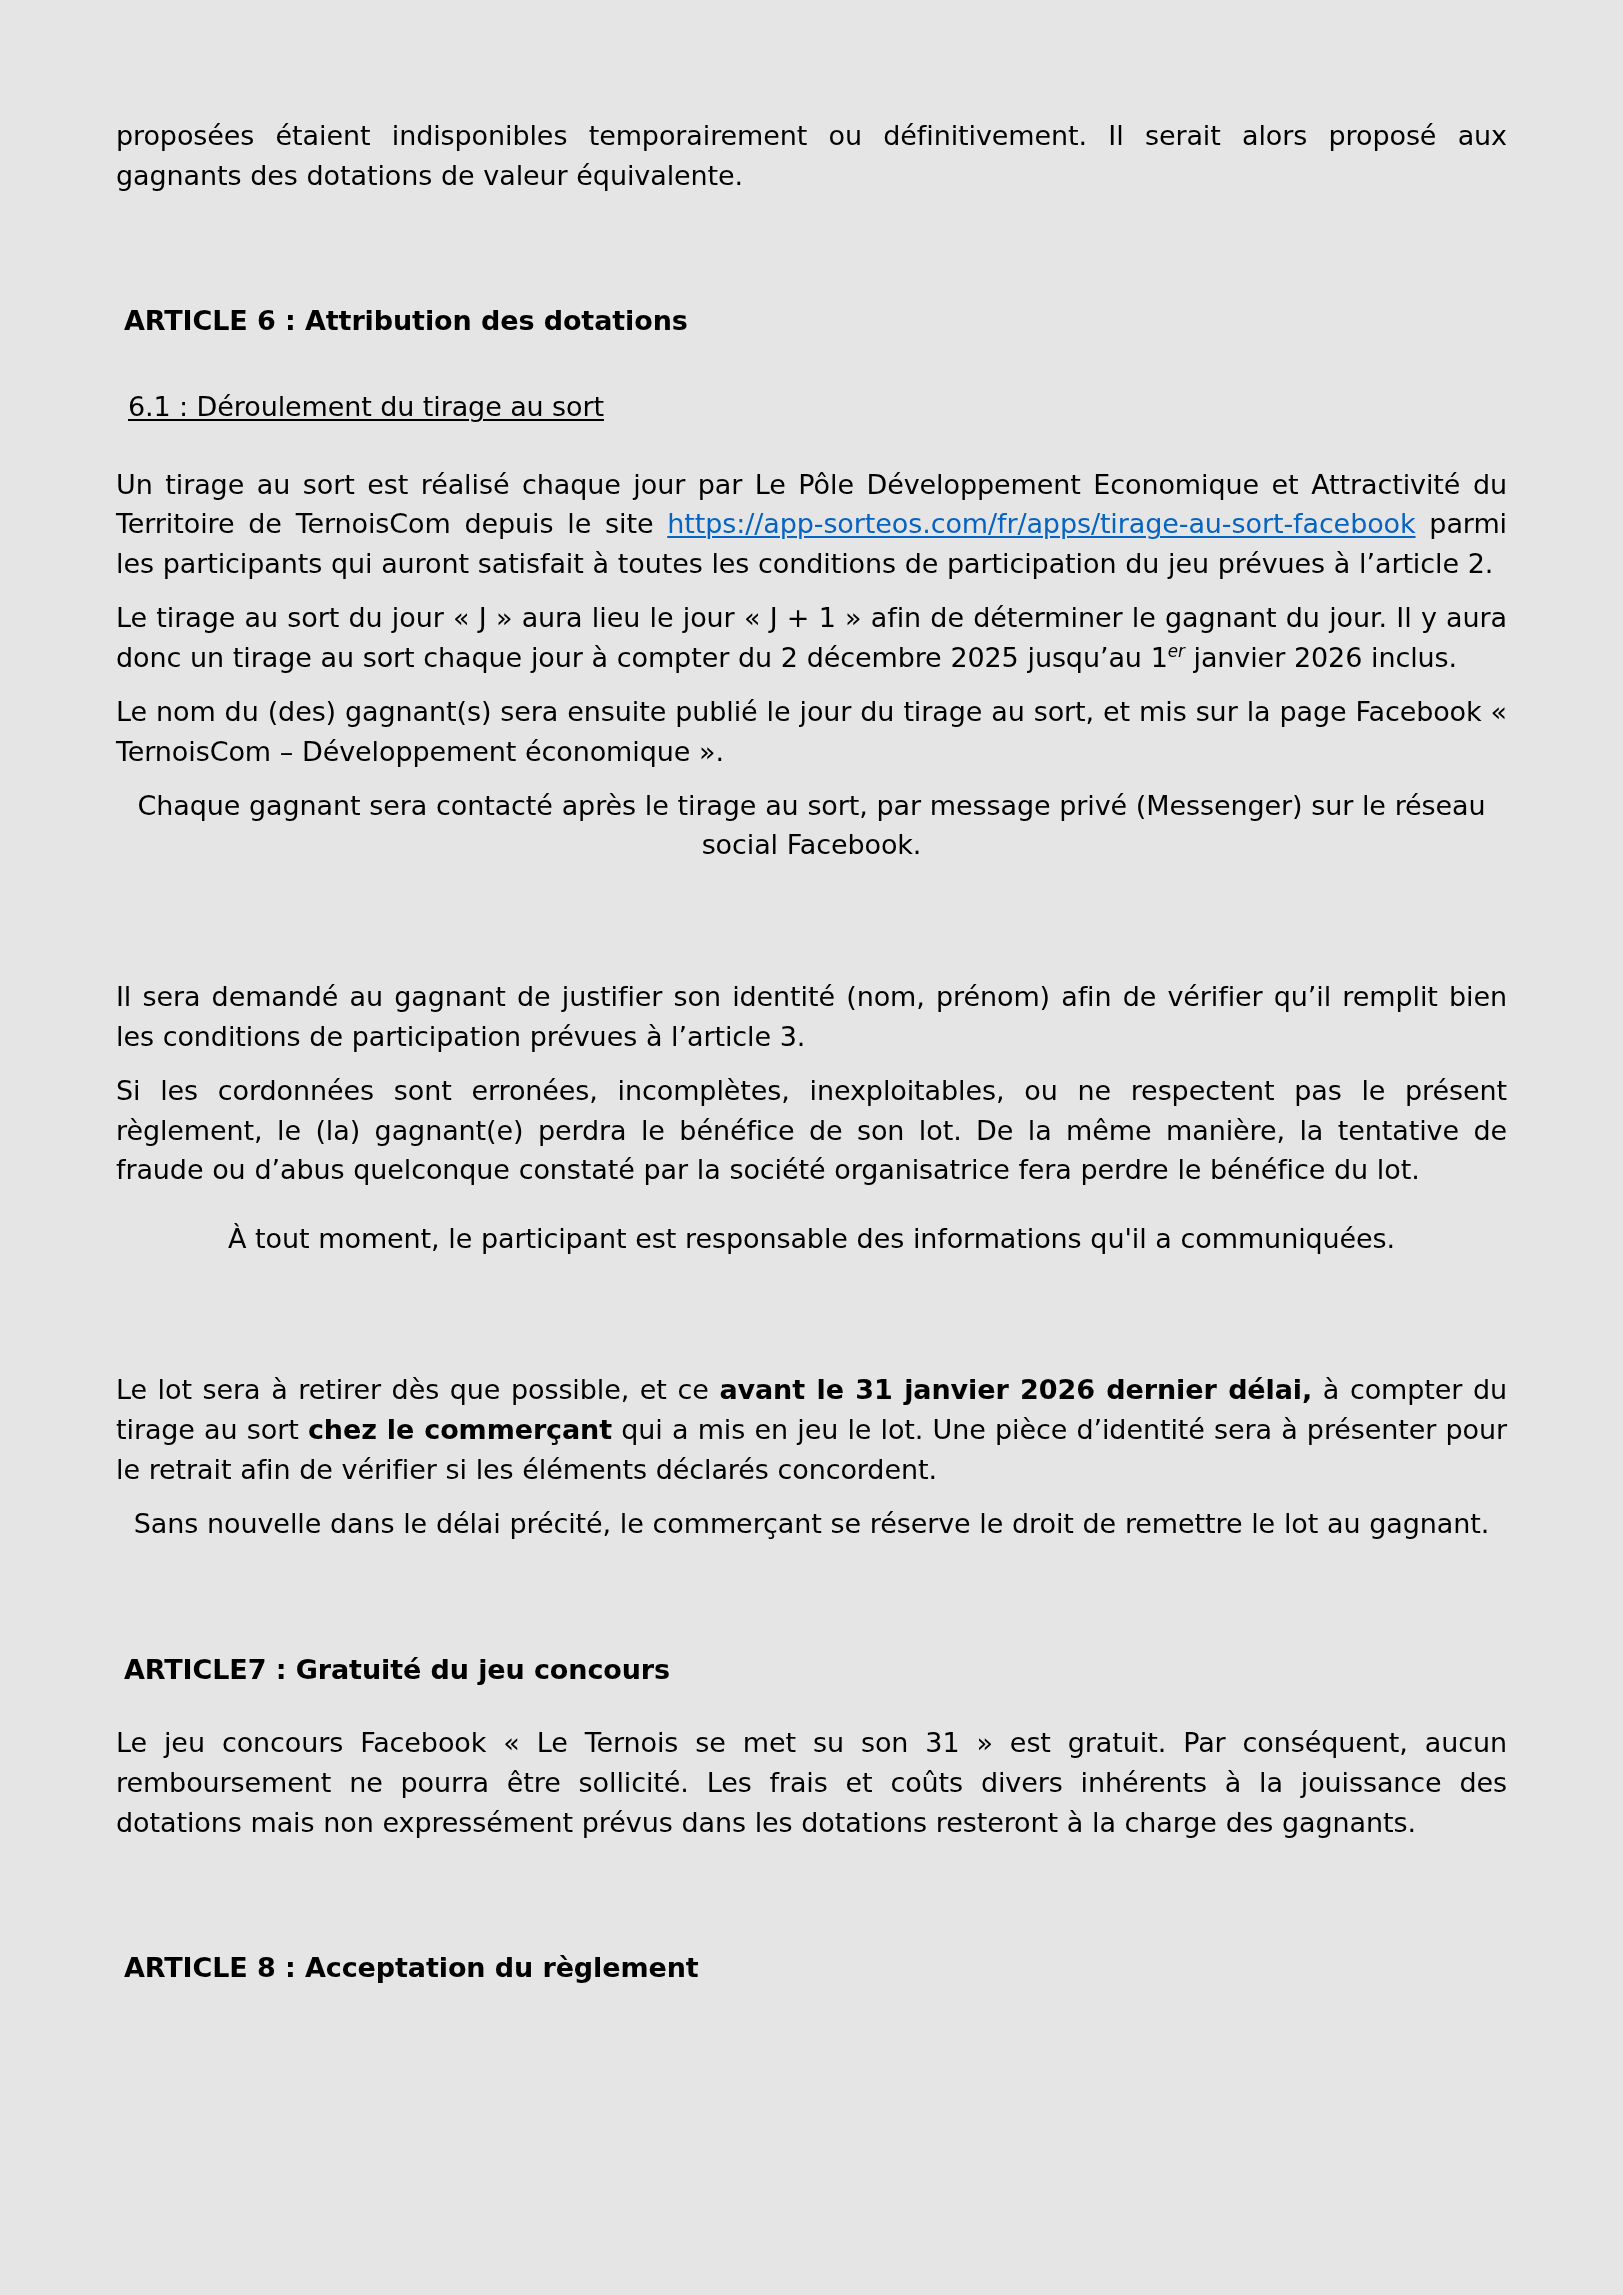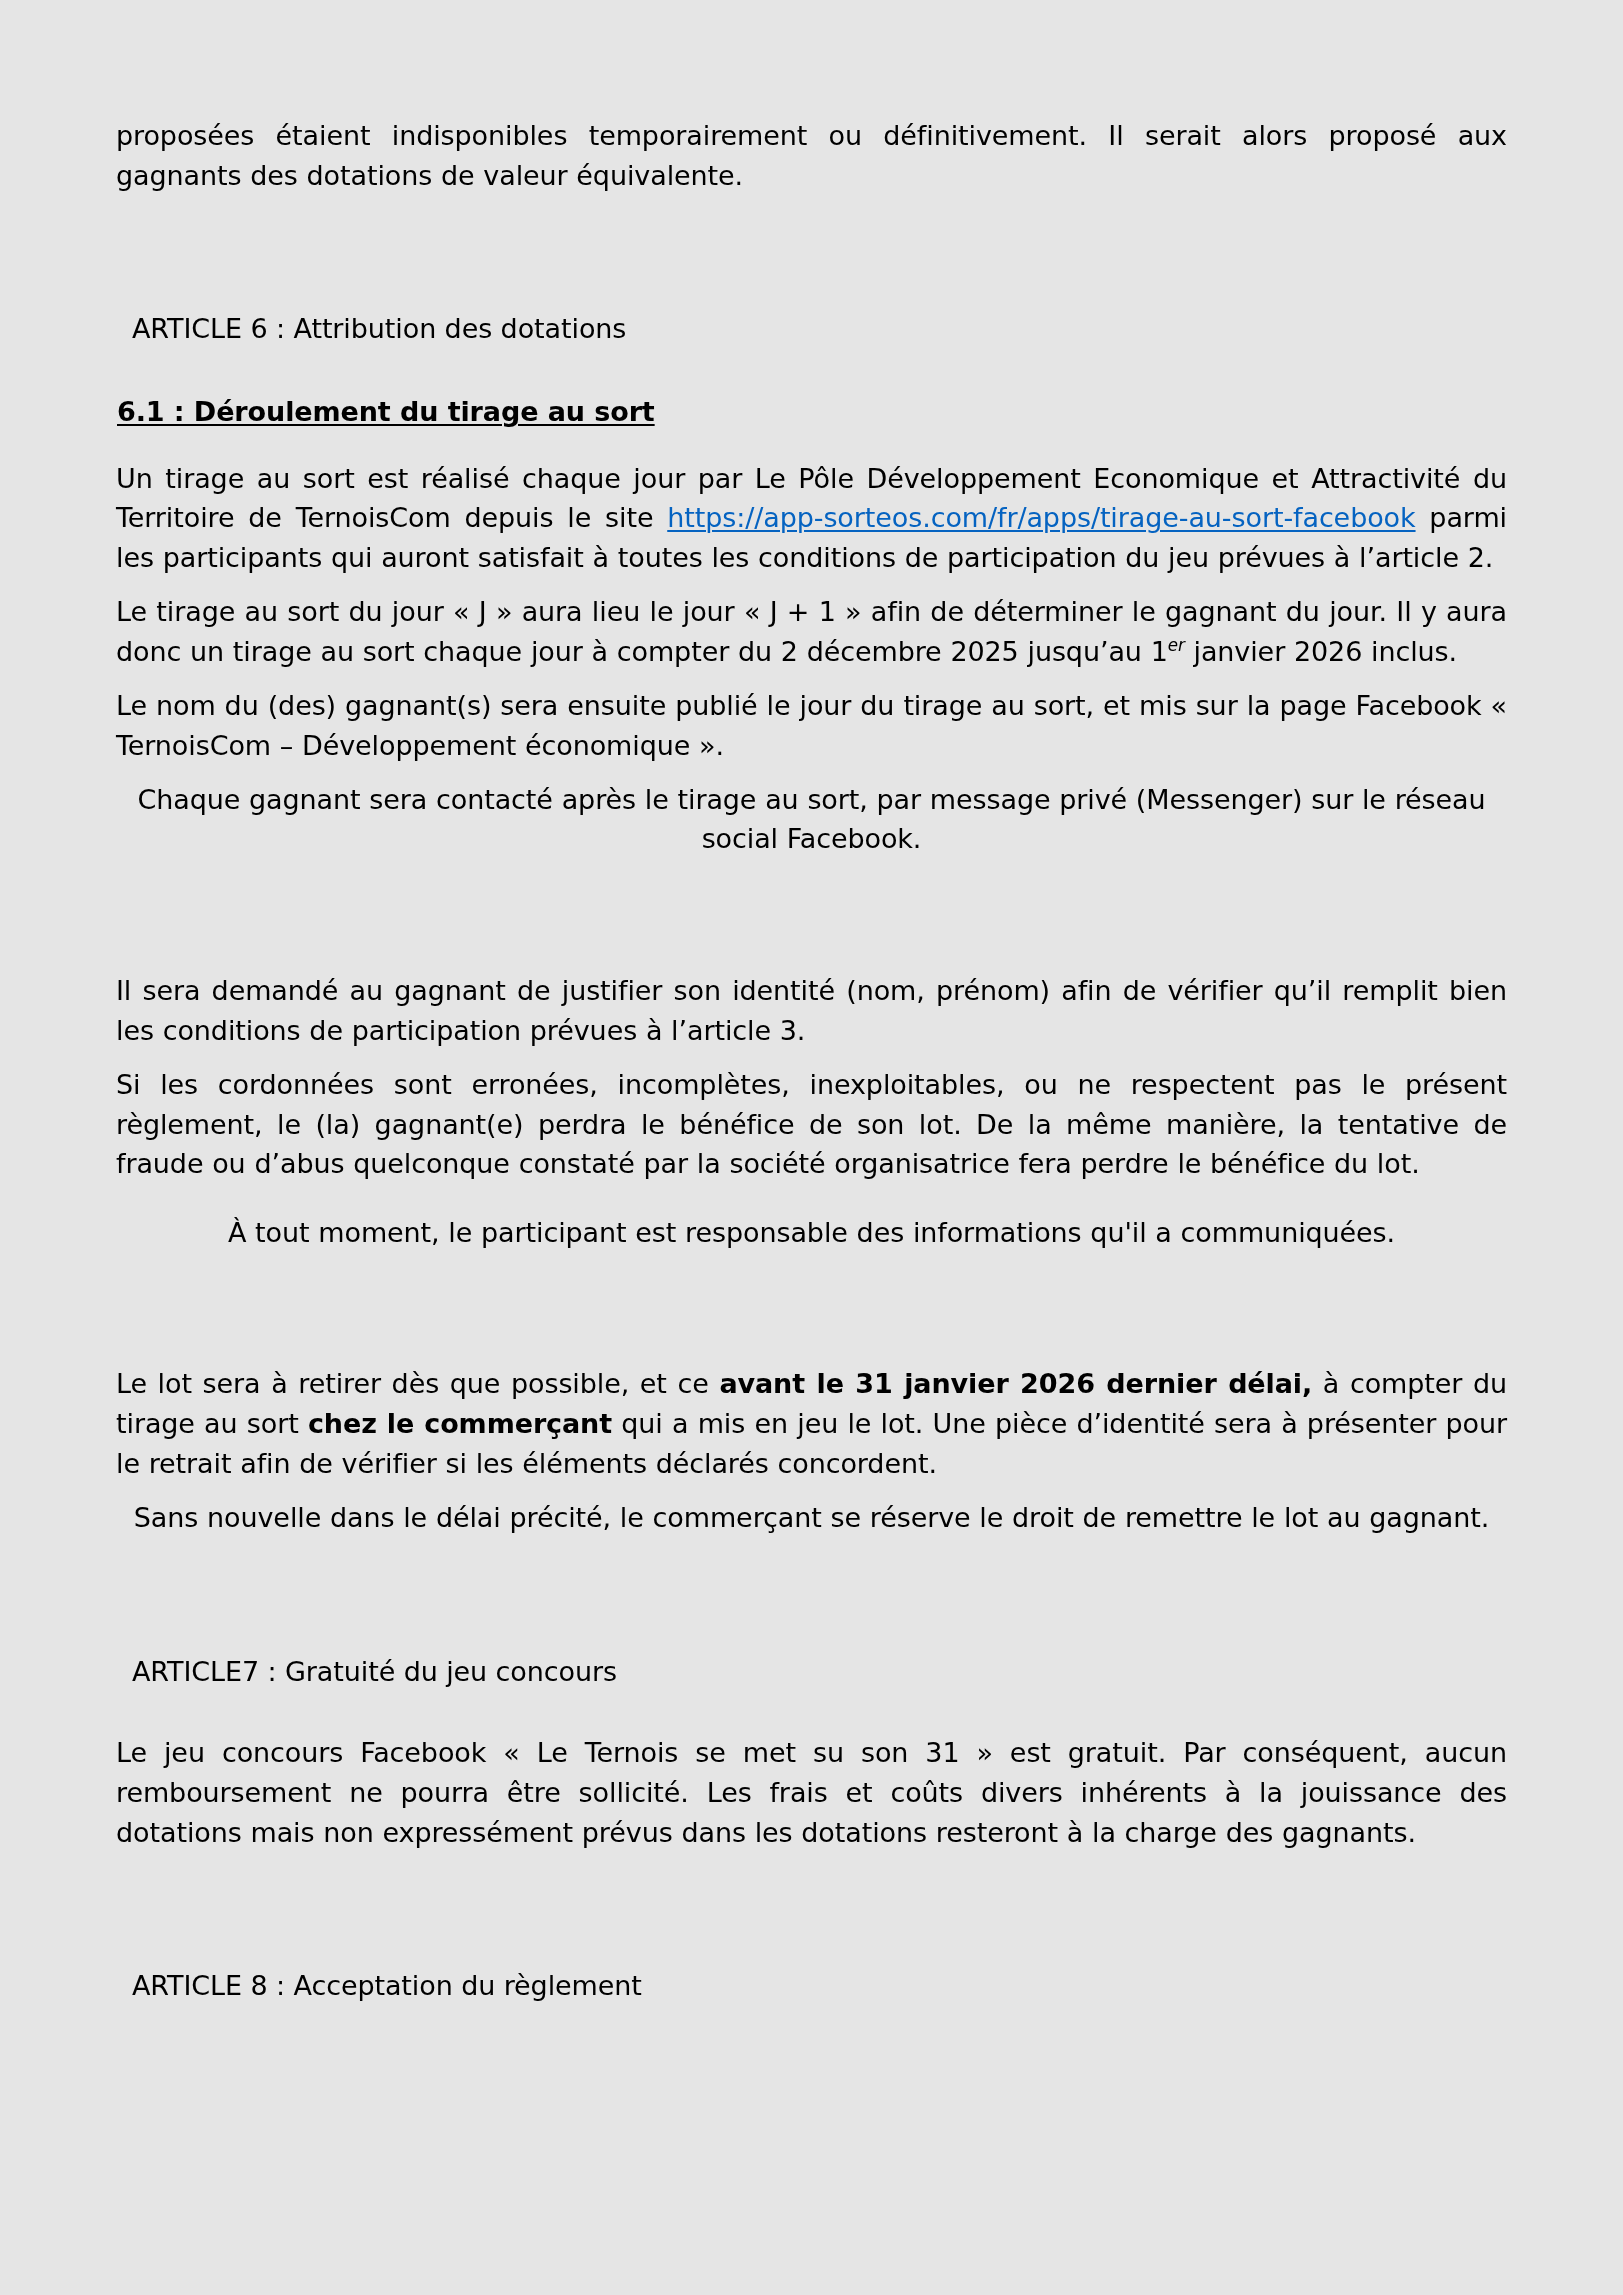--- a/index.html
+++ b/index.html
@@ -35,31 +35,31 @@
     letter-spacing: -0.1px;
     word-spacing: 0.3px;
   }
 
   p.para.last-left {
     text-align: center;
   }
 
   
   h2.article-heading {
-    margin: 16px;
+    margin: 8px;
     font-size: 27px;
-    font-weight: normal;
+    font-weight: bold;
     line-height: 1.47;
     letter-spacing: -0.1px;
   }
 
   h3.sub-heading {
-    margin: 1px;
+    margin: 12px;
     font-size: 27px;
-    font-weight: bold;
+    font-weight: normal;
     line-height: 1.47;
     letter-spacing: -0.1px;
   }
 
   h3.sub-heading .u {
     text-decoration: underline;
     text-underline-offset: 3.3px;
     text-decoration-thickness: 2px;
   }
 

